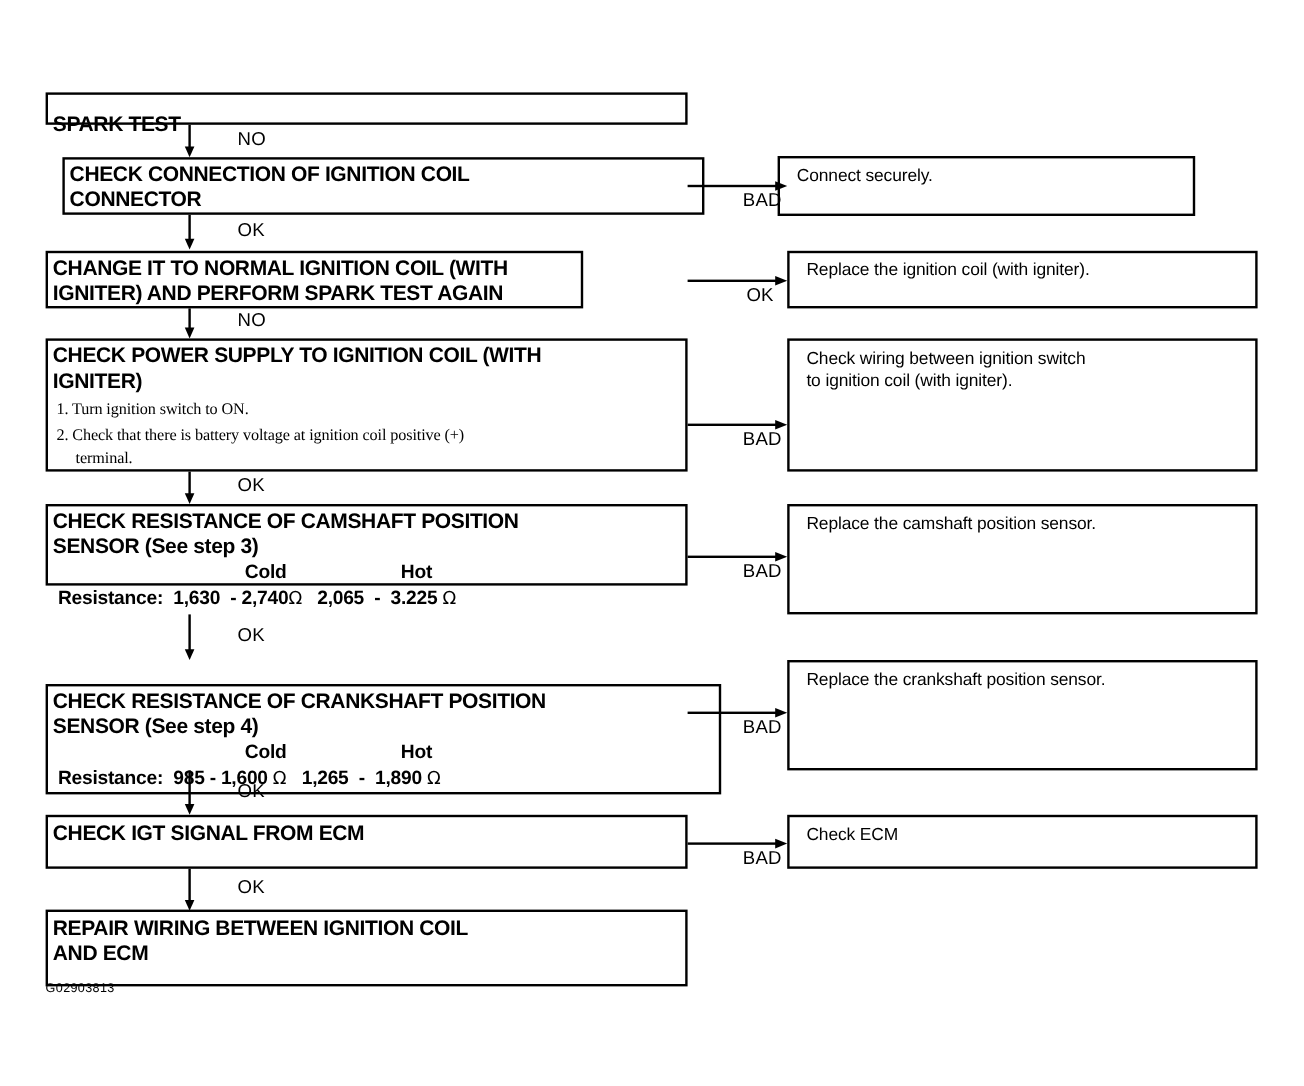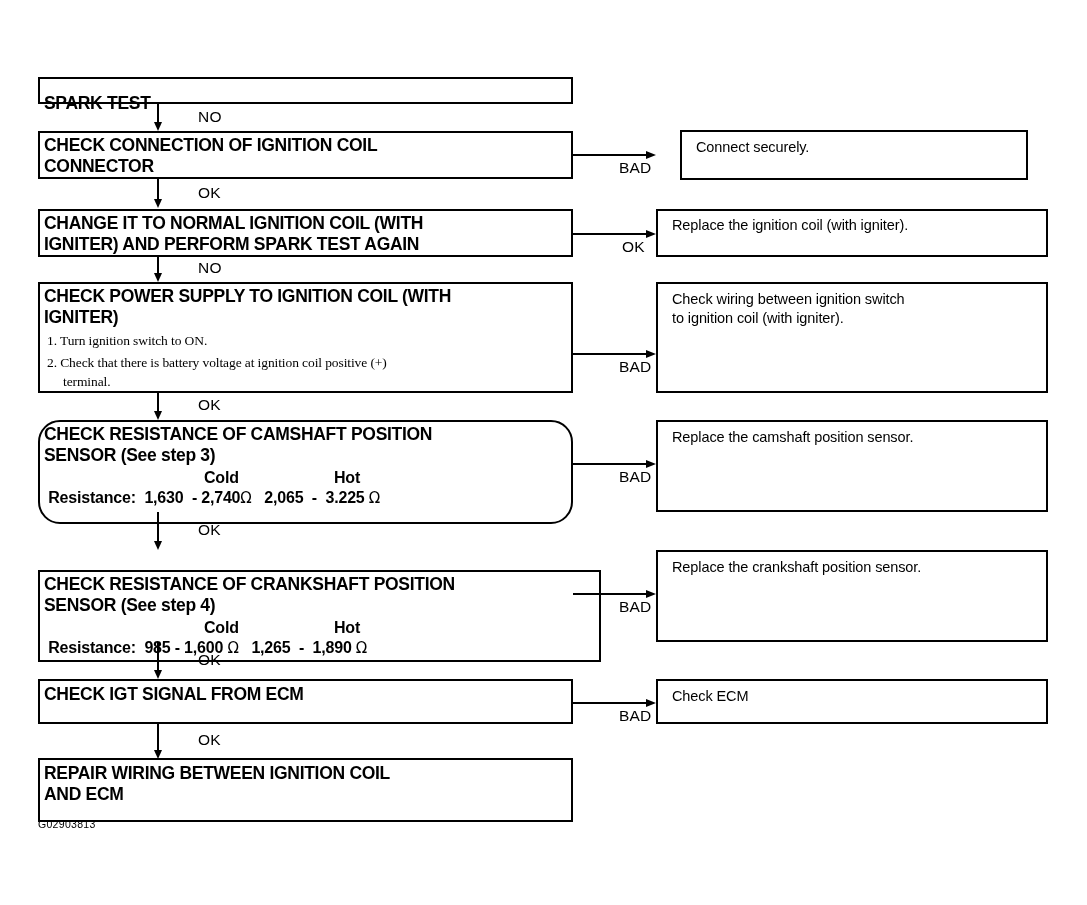--- a/index.html
+++ b/index.html
@@ -131,28 +131,28 @@
 <body>
 
 <div id="canvas">
 
   <div class="box" style="left:38px; top:77px; width:535px; height:27px;">
     <div class="inner" style="top:14px;">
       <div class="step-title">SPARK TEST</div>
     </div>
   </div>
 
-  <div class="box" style="left:38px; top:131px; width:535px; height:48px;">
+  <div class="box" style="left:52px; top:131px; width:535px; height:48px;">
     <div class="inner" style="top:2px;">
       <div class="step-title">CHECK CONNECTION OF IGNITION COIL
 CONNECTOR</div>
     </div>
   </div>
 
-  <div class="box" style="left:38px; top:209px; width:535px; height:48px;">
+  <div class="box" style="left:38px; top:209px; width:448px; height:48px;">
     <div class="inner" style="top:2px;">
       <div class="step-title">CHANGE IT TO NORMAL IGNITION COIL (WITH
 IGNITER) AND PERFORM SPARK TEST AGAIN</div>
     </div>
   </div>
 
   <div class="box" style="left:38px; top:282px; width:535px; height:111px;">
     <div class="inner" style="top:2px;">
       <div class="step-title">CHECK POWER SUPPLY TO IGNITION COIL (WITH
 IGNITER)</div>
@@ -163,21 +163,21 @@
         </span>
         <span class="sub-line" style="margin-top:3px; display:block;">
           <span>2.</span>
           <span>Check that there is battery voltage at ignition coil positive (+)</span>
           <span class="cont">terminal.</span>
         </span>
       </div>
     </div>
   </div>
 
-  <div class="box" style="left:38px; top:420px; width:535px; height:104px;border-radius:22px;">
+  <div class="box" style="left:38px; top:420px; width:535px; height:68px;">
     <div class="inner" style="top:2px;">
       <div class="step-title">CHECK RESISTANCE OF CAMSHAFT POSITION
 SENSOR (See step 3)</div>
       <div class="res-block">
         <span class="res-head">
           <span class="c" style="width:160px;"></span><span class="c" style="width:130px; text-align:left;">Cold</span><span class="c" style="width:120px; text-align:left;">Hot</span>
         </span>
         <span class="res-row"> <span>Resistance:</span>&nbsp;&nbsp;<span>1,630  - 2,740</span><span class="omega">Ω</span>&nbsp;&nbsp;&nbsp;<span>2,065  -  3.225</span>&nbsp;<span class="omega">Ω</span></span>
       </div>
     </div>
@@ -202,21 +202,21 @@
     </div>
   </div>
 
   <div class="box" style="left:38px; top:758px; width:535px; height:64px;">
     <div class="inner" style="top:3px;">
       <div class="step-title">REPAIR WIRING BETWEEN IGNITION COIL
 AND ECM</div>
     </div>
   </div>
 
-  <div class="box" style="left:680px; top:130px; width:348px; height:50px;">
+  <div class="box" style="left:648px; top:130px; width:348px; height:50px;">
     <div class="inner" style="left:14px; top:6px;">
       <div class="result-text">Connect securely.</div>
     </div>
   </div>
 
   <div class="box" style="left:656px; top:209px; width:392px; height:48px;">
     <div class="inner" style="left:14px; top:5px;">
       <div class="result-text">Replace the ignition coil (with igniter).</div>
     </div>
   </div>

